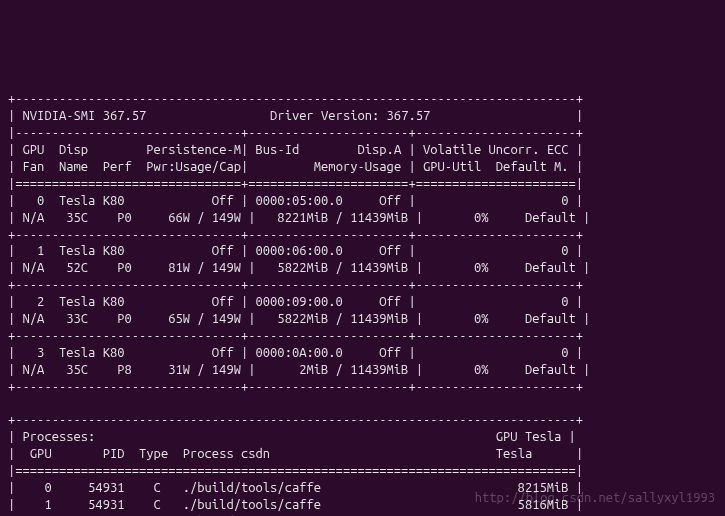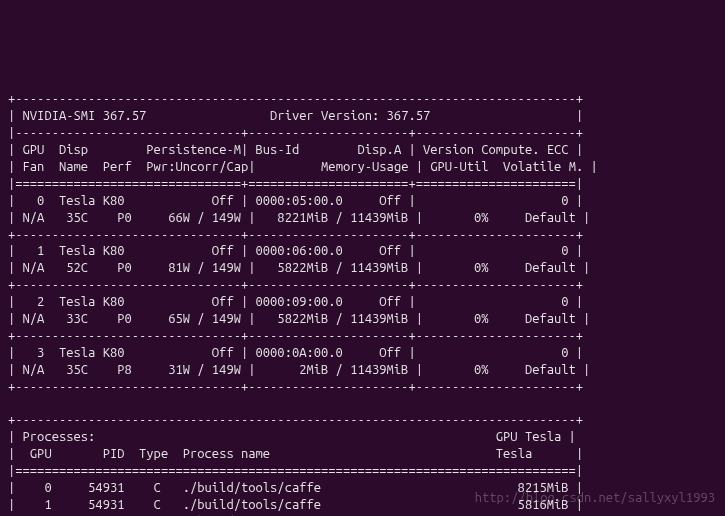--- a/index.html
+++ b/index.html
@@ -30,39 +30,39 @@
 </style>
 </head>
 <body>
 
 
 
 <div class="term">
 <span>+-----------------------------------------------------------------------------+</span>
 | <span>NVIDIA-SMI</span> <span>367.57</span>                 <span>Driver Version:</span> <span>367.57</span>                    |
 <span>|-------------------------------+----------------------+----------------------+</span>
-| <span>GPU</span>  <span>Disp</span>        <span>Persistence-M</span>| <span>Bus-Id</span>        <span>Disp.A</span> | <span>Version</span> <span>Compute. ECC</span> |
-| <span>Fan</span>  <span>Name</span>  <span>Perf</span>  <span>Pwr:Uncorr/Cap</span>|         <span>Memory-Usage</span> | <span>GPU-Util</span>  <span>Volatile M.</span> |
+| <span>GPU</span>  <span>Disp</span>        <span>Persistence-M</span>| <span>Bus-Id</span>        <span>Disp.A</span> | <span>Volatile</span> <span>Uncorr. ECC</span> |
+| <span>Fan</span>  <span>Name</span>  <span>Perf</span>  <span>Pwr:Usage/Cap</span>|         <span>Memory-Usage</span> | <span>GPU-Util</span>  <span>Default M.</span> |
 <span>|===============================+======================+======================|</span>
 <span id="gpu-rows">|   0  Tesla K80            Off | 0000:05:00.0     Off |                    0 |
 | N/A   35C    P0     66W / 149W |   8221MiB / 11439MiB |       0%     Default |
 +-------------------------------+----------------------+----------------------+
 |   1  Tesla K80            Off | 0000:06:00.0     Off |                    0 |
 | N/A   52C    P0     81W / 149W |   5822MiB / 11439MiB |       0%     Default |
 +-------------------------------+----------------------+----------------------+
 |   2  Tesla K80            Off | 0000:09:00.0     Off |                    0 |
 | N/A   33C    P0     65W / 149W |   5822MiB / 11439MiB |       0%     Default |
 +-------------------------------+----------------------+----------------------+
 |   3  Tesla K80            Off | 0000:0A:00.0     Off |                    0 |
 | N/A   35C    P8     31W / 149W |      2MiB / 11439MiB |       0%     Default |
 </span><span>+-------------------------------+----------------------+----------------------+</span>
 
 <span>+-----------------------------------------------------------------------------+</span>
 | <span>Processes:</span>                                                       <span>GPU Tesla</span> |
-|  <span>GPU</span>       <span>PID</span>  <span>Type</span>  <span>Process name</span>                               <span>Tesla</span>      |
+|  <span>GPU</span>       <span>PID</span>  <span>Type</span>  <span>Process csdn</span>                               <span>Tesla</span>      |
 <span>|=============================================================================|</span>
 <span id="proc-rows">|    0     54931    C   ./build/tools/caffe                           8215MiB |
 |    1     54931    C   ./build/tools/caffe                           5816MiB |
 |    2     54931    C   ./build/tools/caffe                           5816MiB |
 </span>
 </div>
 
 <div class="watermark">http://blog.csdn.net/sallyxyl1993</div>
 
 

